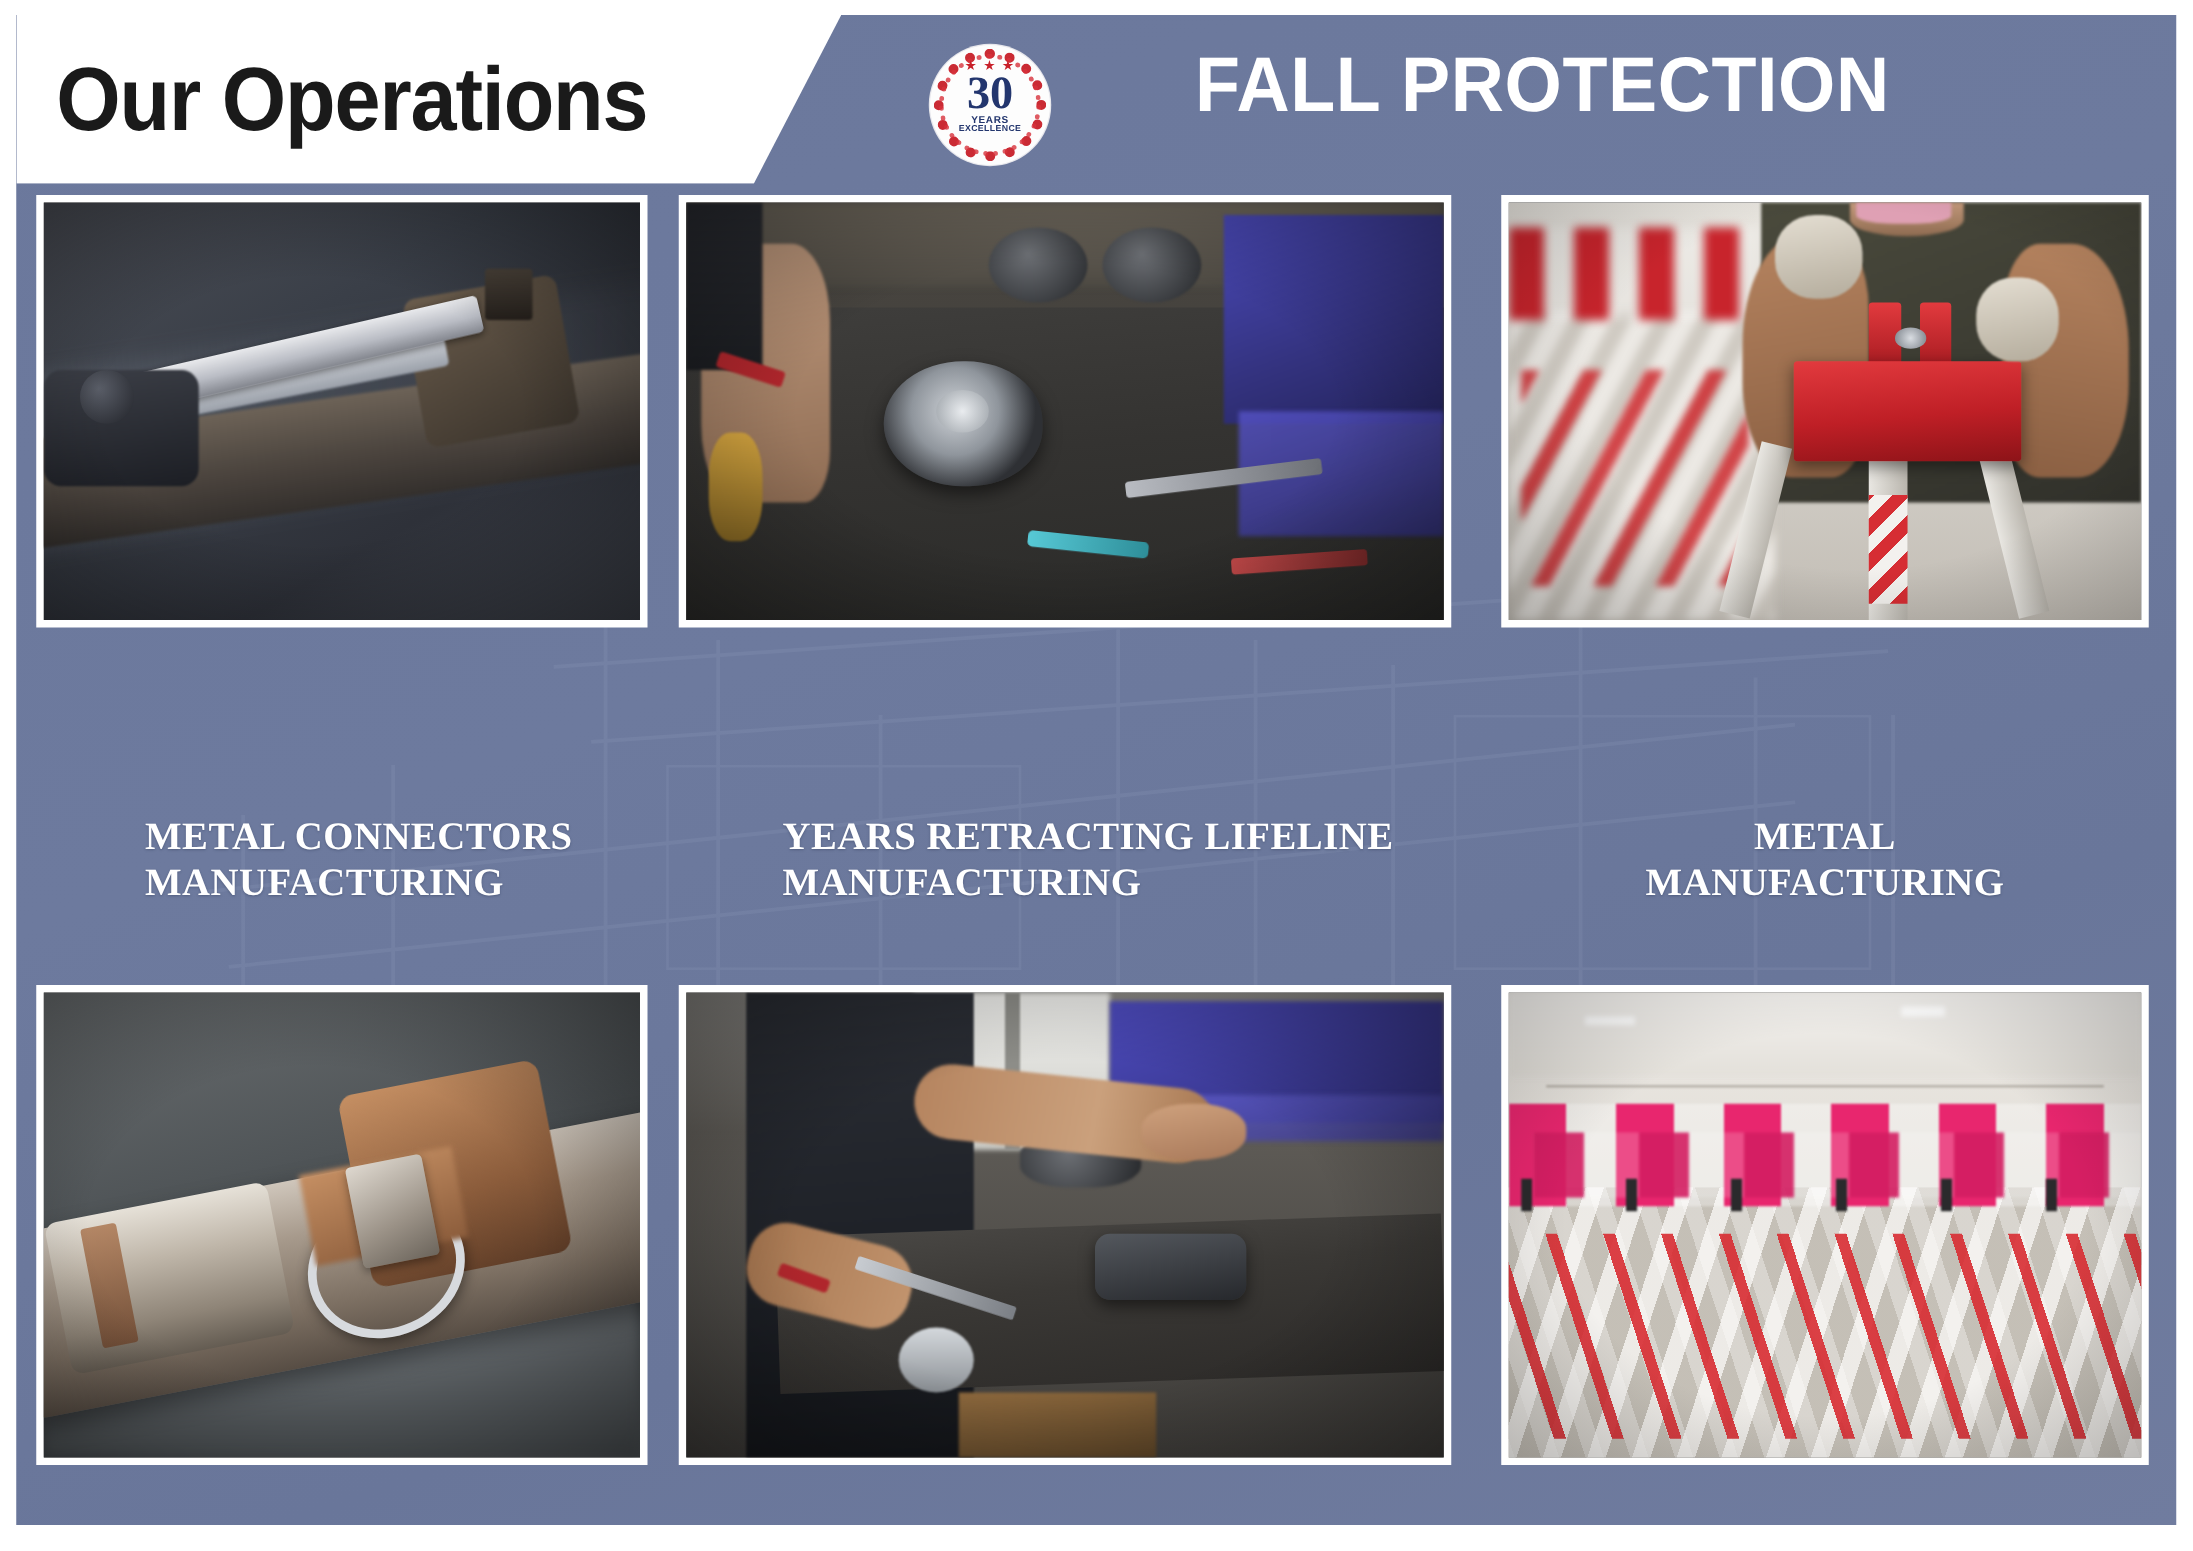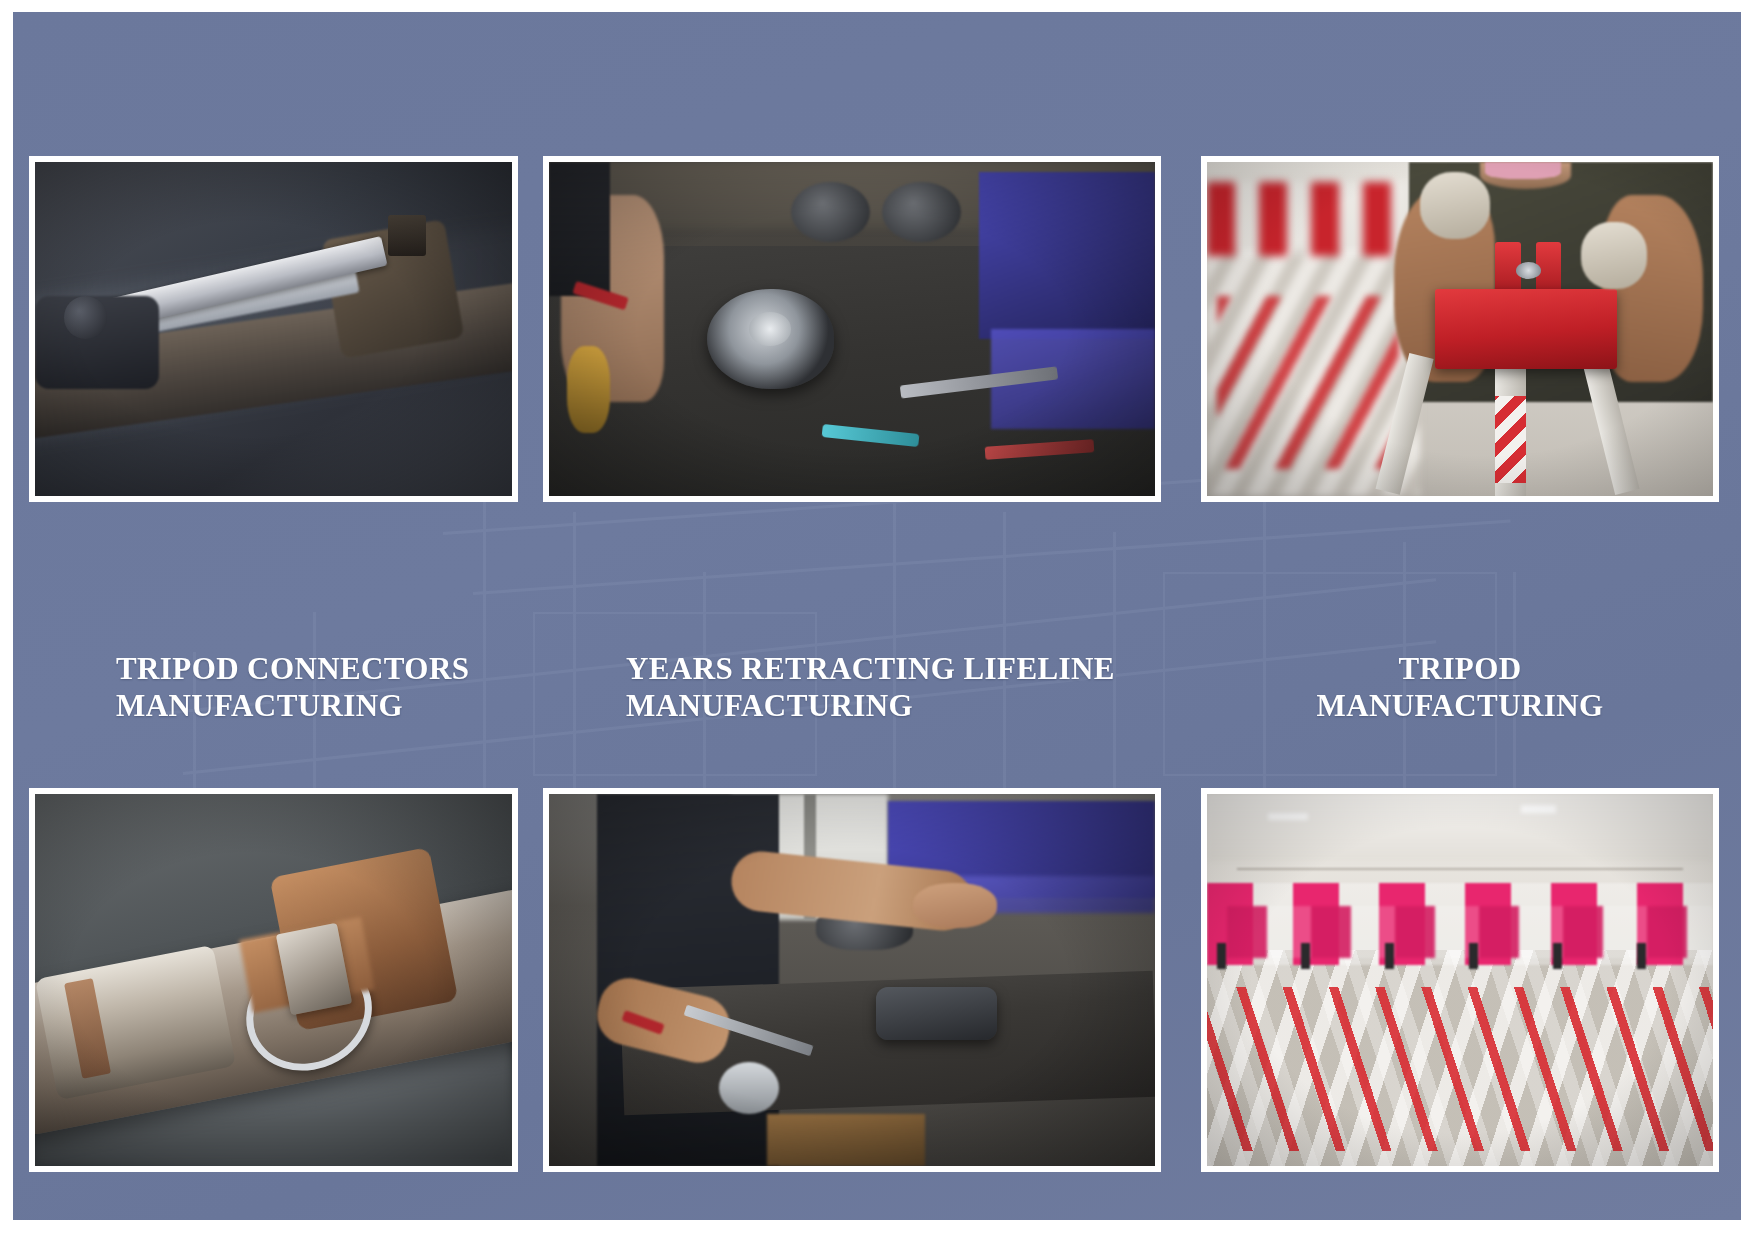--- a/index.html
+++ b/index.html
@@ -326,20 +326,38 @@
     <div class="wm-line" style="left:180px;top:640px;width:3px;height:400px;"></div>
     <div class="wm-line" style="left:300px;top:600px;width:3px;height:440px;"></div>
     <div class="wm-line" style="left:150px;top:700px;width:1280px;height:3px;transform:rotate(-6deg);transform-origin:left;"></div>
     <div class="wm-line" style="left:170px;top:760px;width:1260px;height:3px;transform:rotate(-6deg);transform-origin:left;"></div>
     <div class="wm-line" style="left:430px;top:520px;width:1080px;height:3px;transform:rotate(-4deg);transform-origin:left;"></div>
     <div class="wm-line" style="left:460px;top:580px;width:1040px;height:3px;transform:rotate(-4deg);transform-origin:left;"></div>
     <div class="wm-box" style="left:1150px;top:560px;width:330px;height:200px;"></div>
     <div class="wm-box" style="left:520px;top:600px;width:280px;height:160px;"></div>
   </div>
 
+  <div class="header-band">
+    <div class="title-plate">
+      <div class="headline">Our Operations</div>
+    </div>
+
+    <div class="badge">
+      <div class="wreath"></div>
+      <div class="wreath2"></div>
+      <div class="inner">
+        <div class="stars">★ ★ ★</div>
+        <div class="num">30</div>
+        <div class="yrs">YEARS</div>
+        <div class="exc">EXCELLENCE</div>
+      </div>
+    </div>
+
+    <div class="fall-title">FALL PROTECTION</div>
+  </div>
 
   <div class="photo p1" style="left:16px;top:144px;width:489px;height:346px;">
     <div class="inner">
       <div class="ly bg"></div>
         <div class="ly sheen"></div>
         <div class="ly bar"></div>
       <div class="ly chuck"></div>
         <div class="ly bolt"></div>
       <div class="ly blade2"></div>
         <div class="ly blade"></div>
@@ -389,27 +407,27 @@
       <div class="ly earA"></div>
         <div class="ly earB"></div>
       <div class="ly head-red"></div>
         <div class="ly pin"></div>
       <div class="ly gloveL"></div>
         <div class="ly gloveR"></div>
       <div class="ly vig"></div>
     </div>
   </div>
 
-  <div class="caption" style="left:103px;top:638px;width:420px;text-align:left;">TRIPOD CONNECTORS
+  <div class="caption" style="left:103px;top:638px;width:420px;text-align:left;">METAL CONNECTORS
 MANUFACTURING</div>
 
   <div class="caption" style="left:613px;top:638px;width:560px;text-align:left;">YEARS RETRACTING LIFELINE
 MANUFACTURING</div>
 
-  <div class="caption" style="left:1188px;top:638px;width:518px;text-align:center;">TRIPOD
+  <div class="caption" style="left:1188px;top:638px;width:518px;text-align:center;">METAL
 MANUFACTURING</div>
 
   <div class="photo p4" style="left:16px;top:776px;width:489px;height:384px;">
     <div class="inner">
       <div class="ly bg"></div>
         <div class="ly floor"></div>
       <div class="ly shaft"></div>
         <div class="ly sleeve"></div>
         <div class="ly rust"></div>
       <div class="ly copper"></div>

